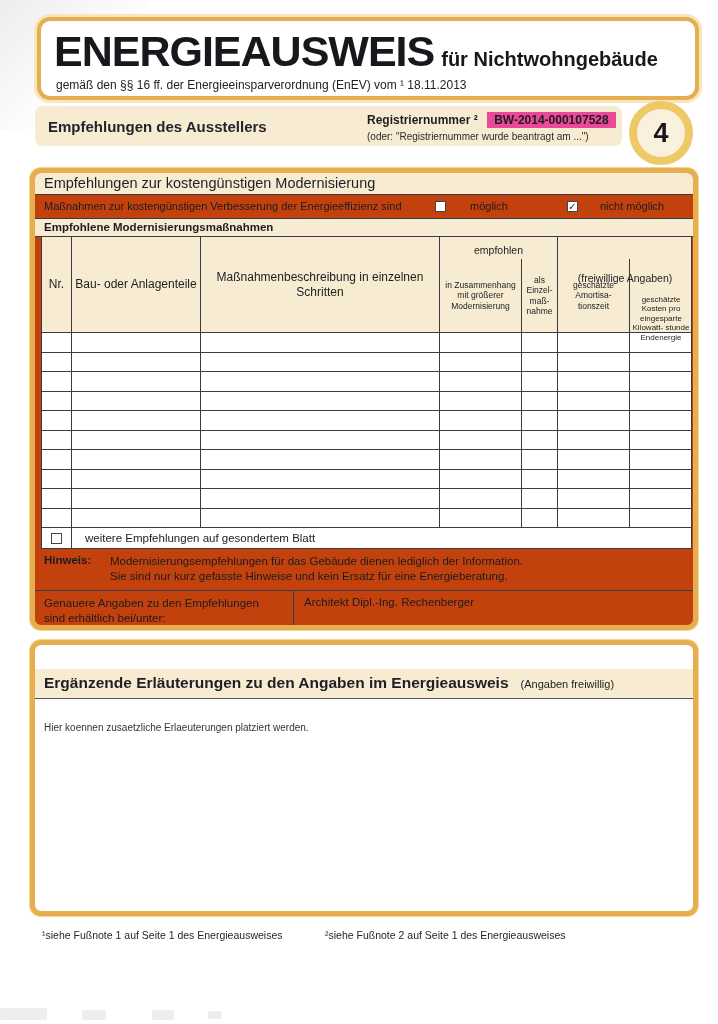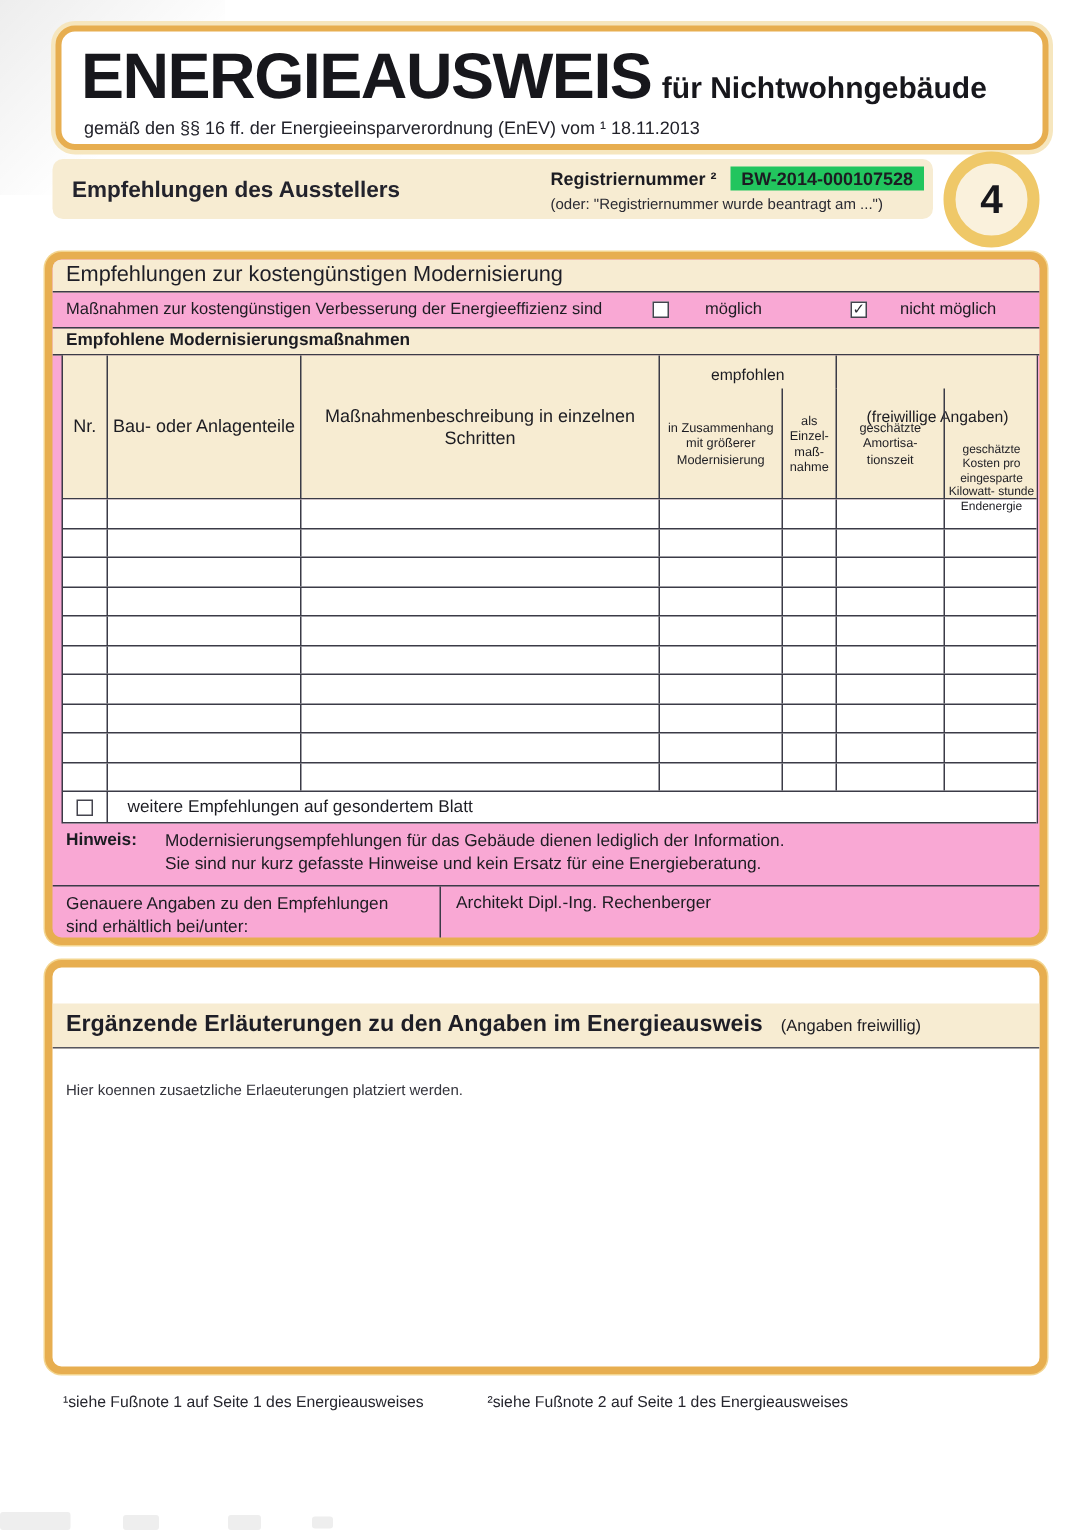--- a/index.html
+++ b/index.html
@@ -18,31 +18,31 @@
   .title-suffix { font-size:20px; font-weight:bold; margin-left:7px; color:#17171C; }
   .law-line { padding-left:15px; margin-top:2px; font-size:12px; color:#22222A; }
 
   
   .section-bar { position:absolute; left:35px; top:106px; width:587px; height:40px;
     background:#F7ECD2; border-radius:7px; display:flex; align-items:center; }
   .section-title { font-size:15px; font-weight:bold; color:#23232C; padding-left:13px; flex:0 0 332px; }
   .reg-block { flex:1; padding-right:8px; }
   .reg-top { white-space:nowrap; }
   .reg-label { font-size:12px; font-weight:bold; }
-  .reg-value { font-size:12px; font-weight:bold; background:#22c55e; padding:1px 7px; margin-left:5px; }
+  .reg-value { font-size:12px; font-weight:bold; background:#ec4899; padding:1px 7px; margin-left:5px; }
   .reg-alt { font-size:10px; margin-top:3px; color:#2A2A32; }
 
   .page-circle { position:absolute; left:629px; top:101px; width:64px; height:64px;
     border-radius:50%; border:8px solid #EFC868; background:#FAF1DC;
     display:flex; align-items:center; justify-content:center;
     font-size:27px; font-weight:bold; color:#17171C; }
 
   
   .main-box { position:absolute; left:30px; top:168px; width:668px; height:462px;
-    border:5px solid #E7AE50; border-radius:11px; background:#f9a8d4;
+    border:5px solid #E7AE50; border-radius:11px; background:#c2410c;
     box-shadow:0 0 0 1px #F3D58F; display:flex; flex-direction:column; overflow:hidden; }
   .strip { background:#F7ECD2; border-bottom:1px solid #3B3B47; flex:0 0 auto; }
   .strip-lg { height:22px; font-size:14.5px; padding:2px 0 0 9px; color:#1E1E26; }
   .cb-row { position:relative; height:24px; border-bottom:1px solid #3B3B47; flex:0 0 auto; }
   .cb-text { position:absolute; left:9px; top:5px; font-size:11px; }
   .cb-label { position:absolute; top:5px; font-size:11px; }
   .checkbox { width:11px; height:11px; border:1px solid #44444E; background:#fff;
     display:inline-flex; align-items:center; justify-content:center;
     font-size:10px; line-height:1; color:#2A2A32; }
   .cb-row .checkbox { position:absolute; top:6px; }

